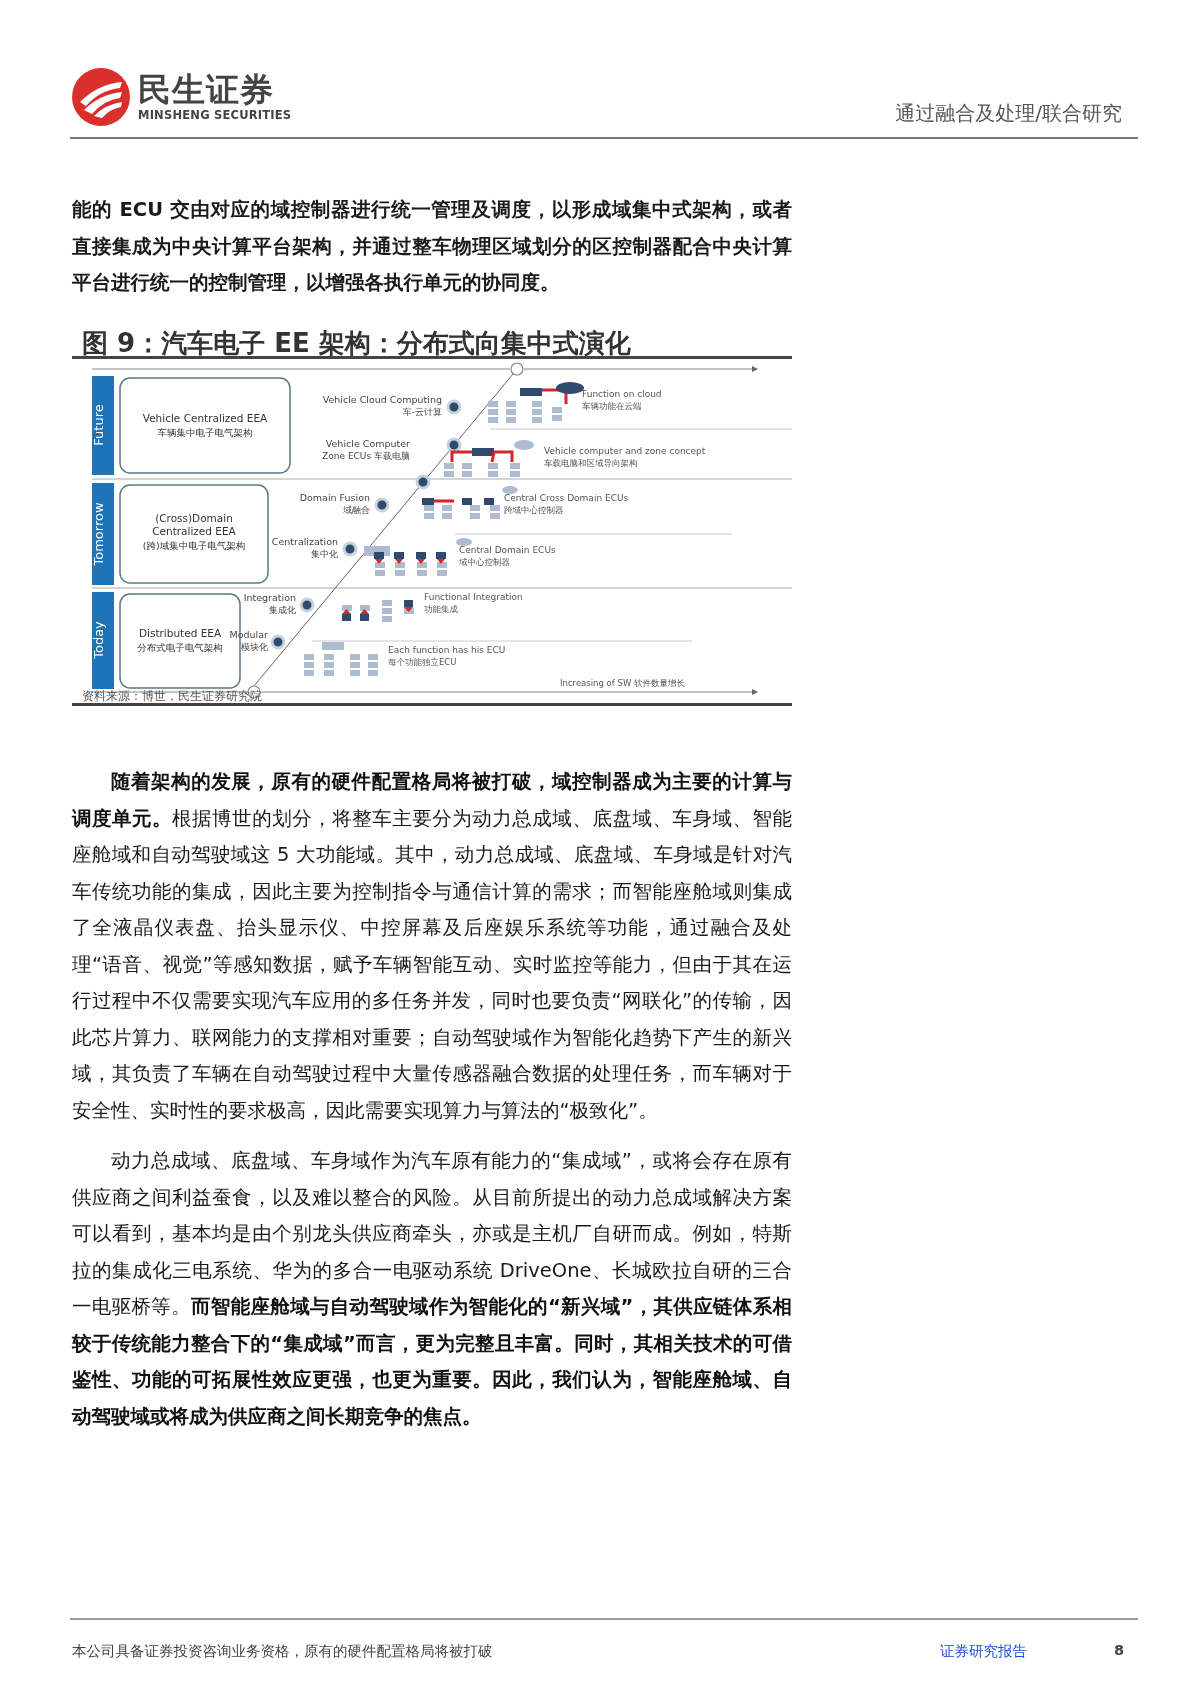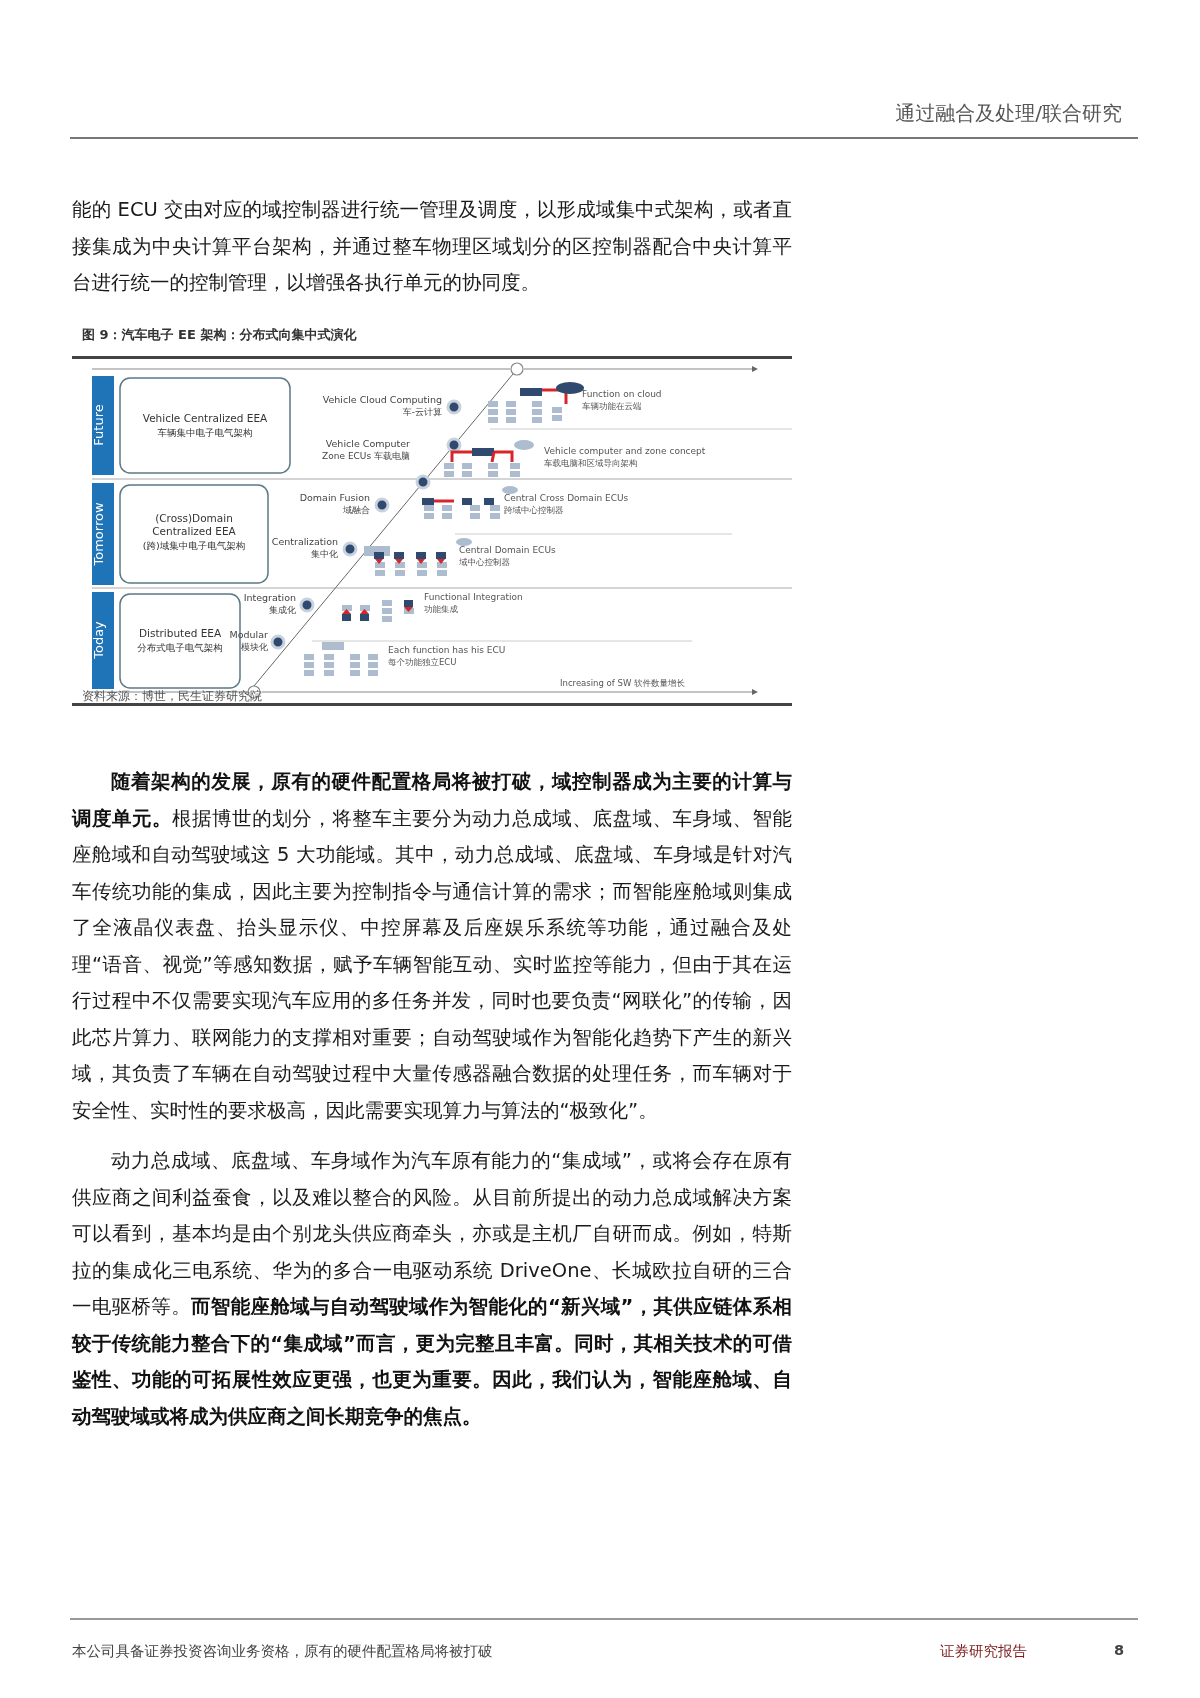--- a/index.html
+++ b/index.html
@@ -12,41 +12,54 @@
   .logo-text { margin-left: 8px; }
   .logo-cn { font-size: 33px; font-weight: bold; color: #444; letter-spacing: 1px; line-height: 36px; }
   .logo-en { font-size: 11.5px; font-weight: bold; color: #444; letter-spacing: 0.2px; line-height: 14px; }
   .header-right { position: absolute; right: 16px; top: 38px; font-size: 20px; color: #555; }
   .header-rule { position: absolute; left: 0; top: 75px; width: 1068px; height: 2px; background: #777; }
 
   .para { position: absolute; left: 72px; width: 720px; font-size: 19.5px; line-height: 36.5px; color: #1a1a1a; text-align: justify; }
   .para b { font-weight: bold; color: #111; }
   .indent { text-indent: 39px; margin-top: 12px; }
 
-  .fig-title { position: absolute; left: 82px; top: 326px; font-size: 13px; font-weight: bold; color: #333; }
+  .fig-title { position: absolute; left: 82px; top: 326px; font-size: 26px; font-weight: bold; color: #333; }
   .fig-rule-top { position: absolute; left: 72px; top: 356px; width: 720px; height: 3px; background: #444; }
   .fig-rule-bot { position: absolute; left: 72px; top: 703px; width: 720px; height: 3px; background: #444; }
   .fig-source { position: absolute; left: 82px; top: 688px; font-size: 12px; color: #555; }
 
   .diagram { position: absolute; left: 92px; top: 362px; width: 700px; height: 340px; }
 
   .footer-rule { position: absolute; left: 70px; top: 1618px; width: 1068px; height: 2px; background: #999; }
   .footer-left { position: absolute; left: 72px; top: 1642px; font-size: 14.5px; color: #444; }
-  .footer-mid { position: absolute; left: 940px; top: 1642px; font-size: 14.5px; color: #7f1d1d; }
+  .footer-mid { position: absolute; left: 940px; top: 1642px; font-size: 14.5px; color: #1d4ed8; }
   .footer-page { position: absolute; left: 1114px; top: 1642px; font-size: 14.5px; color: #444; font-weight: bold; }
 </style>
 </head>
 <body>
 
 <div class="header">
+  <div class="logo">
+    <div class="logo-circle">
+      <svg width="58" height="58" viewBox="0 0 58 58">
+        <path d="M8 34 Q26 16 50 14 L48 20 Q28 22 14 38 Z" fill="#fff"></path>
+        <path d="M12 42 Q28 26 50 24 L48 30 Q32 32 20 46 Z" fill="#fff"></path>
+        <path d="M22 48 Q34 36 50 34 L49 39 Q38 41 30 50 Z" fill="#fff"></path>
+      </svg>
+    </div>
+    <div class="logo-text">
+      <div class="logo-cn">民生证券</div>
+      <div class="logo-en">MINSHENG SECURITIES</div>
+    </div>
+  </div>
   <div class="header-right">通过融合及处理/联合研究</div>
   <div class="header-rule"></div>
 </div>
 
-<div class="para" style="top:192px;">能的 ECU 交由对应的域控制器进行统一管理及调度，以形成域集中式架构，或者直接集成为中央计算平台架构，并通过整车物理区域划分的区控制器配合中央计算平台进行统一的控制管理，以增强各执行单元的协同度。</div>
+<div class="para" style="top:192px;font-weight:bold;">能的 ECU 交由对应的域控制器进行统一管理及调度，以形成域集中式架构，或者直接集成为中央计算平台架构，并通过整车物理区域划分的区控制器配合中央计算平台进行统一的控制管理，以增强各执行单元的协同度。</div>
 
 <div class="fig-title">图 9：汽车电子 EE 架构：分布式向集中式演化</div>
 <div class="fig-rule-top"></div>
 
 <div class="diagram">
   <svg width="700" height="340" viewBox="0 0 700 340" font-family="DejaVu Sans, sans-serif">
 
     <line x1="0" y1="7" x2="418" y2="7" stroke="#888" stroke-width="1"></line>
     <line x1="432" y1="7" x2="660" y2="7" stroke="#888" stroke-width="1"></line>
     <polygon points="660,4 666,7 660,10" fill="#666"></polygon>

